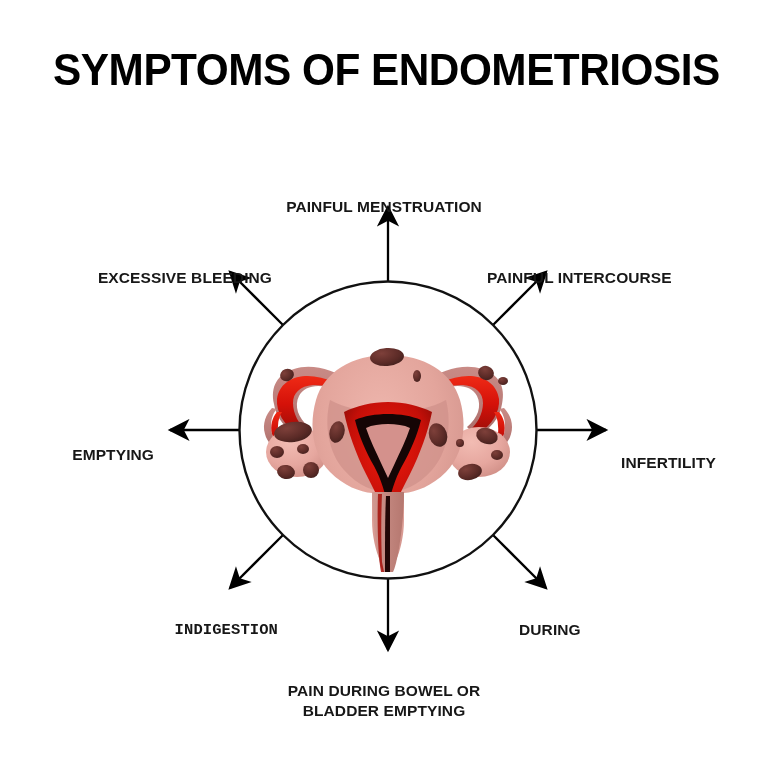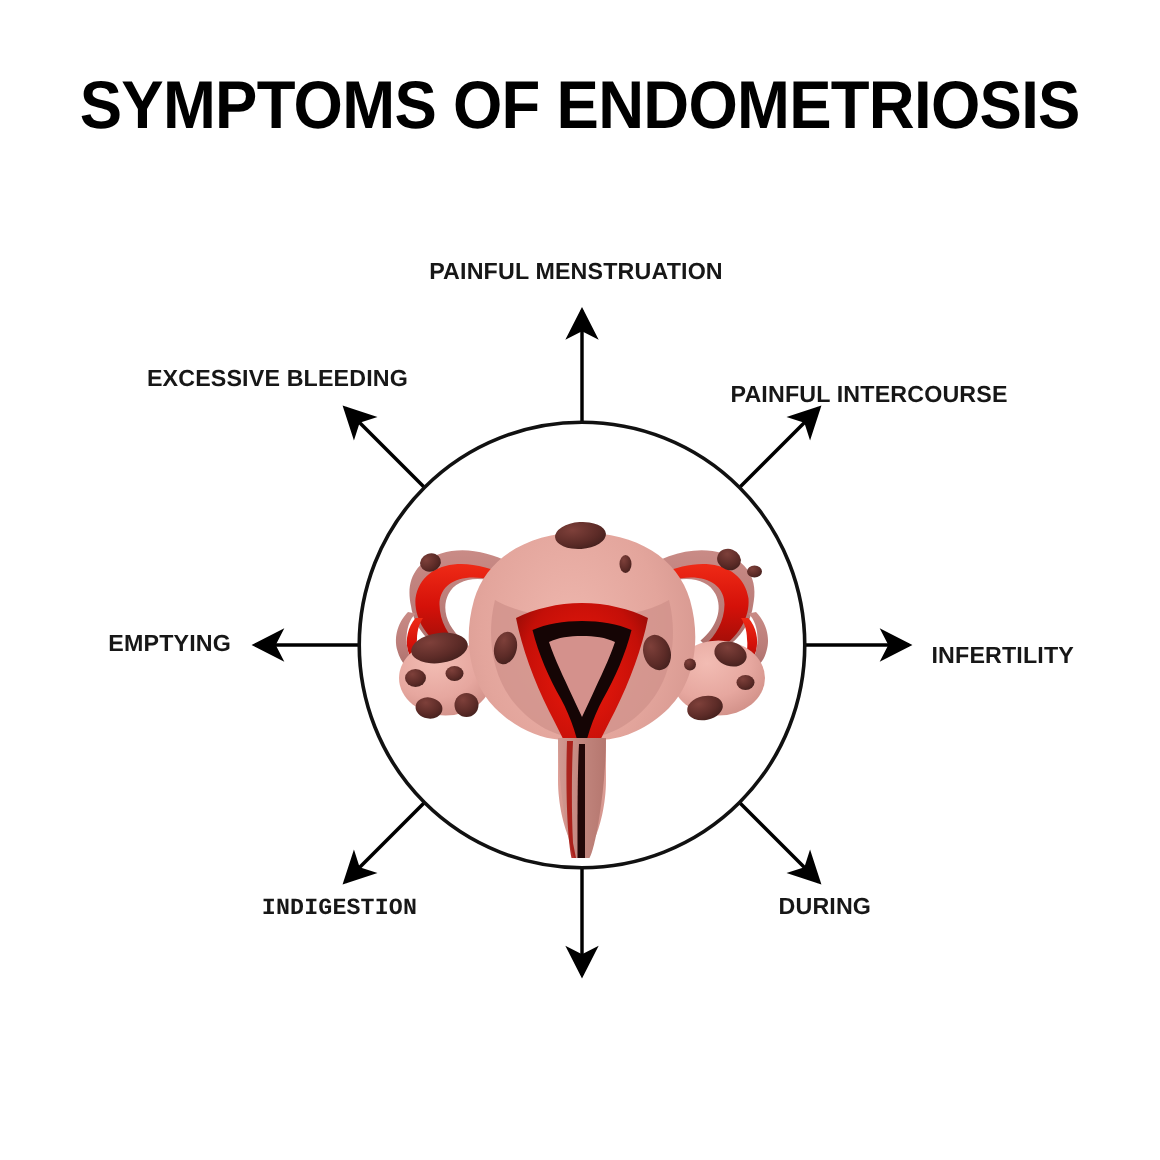--- a/index.html
+++ b/index.html
@@ -32,20 +32,21 @@
   }
   .label {
     position: absolute;
     font-family: "Liberation Sans", sans-serif;
     font-weight: bold;
     font-size: 15.5px;
     letter-spacing: 0.1px;
     color: #171717;
     white-space: nowrap;
     line-height: 20px;
+    margin-top: 25px;
   }
   .label.c { text-align: center; transform: translateX(-50%); }
   .label.r { transform: translateX(-100%); }
   .label.l { text-align: left; }
   #diagram-svg {
     position: absolute;
     left: 0;
     top: 0;
   }
 </style>
@@ -205,26 +206,30 @@
         <ellipse cx="487" cy="436" rx="11" ry="8" transform="rotate(18 487 436)"></ellipse>
         <ellipse cx="497" cy="455" rx="6" ry="5"></ellipse>
         <ellipse cx="470" cy="472" rx="12" ry="8" transform="rotate(-12 470 472)"></ellipse>
         <ellipse cx="460" cy="443" rx="4" ry="4"></ellipse>
       </g>
     </g>
   </svg>
 
   <div class="label c" style="left:384px; top:172px;">PAINFUL MENSTRUATION</div>
 
-  <div class="label l" style="left:487px; top:254px;">PAINFUL INTERCOURSE</div>
+  <div class="label l" style="left:487px; top:243px;">PAINFUL INTERCOURSE</div>
 
   <div class="label l" style="left:621px; top:428px;">INFERTILITY</div>
 
   <div class="label l" style="left:519px; top:595px;">DURING</div>
 
+  <div class="label c" style="left:384px; top:656px;">
+    <div>PAIN DURING BOWEL OR</div>
+    <div>BLADDER EMPTYING</div>
+  </div>
 
   <div class="label r" style="left:278px; top:595px;font-family:Liberation Mono, monospace;">INDIGESTION</div>
 
   <div class="label r" style="left:154px; top:420px;">EMPTYING</div>
 
   <div class="label r" style="left:272px; top:243px;">EXCESSIVE BLEEDING</div>
 
 </div>
 
 </body></html>

